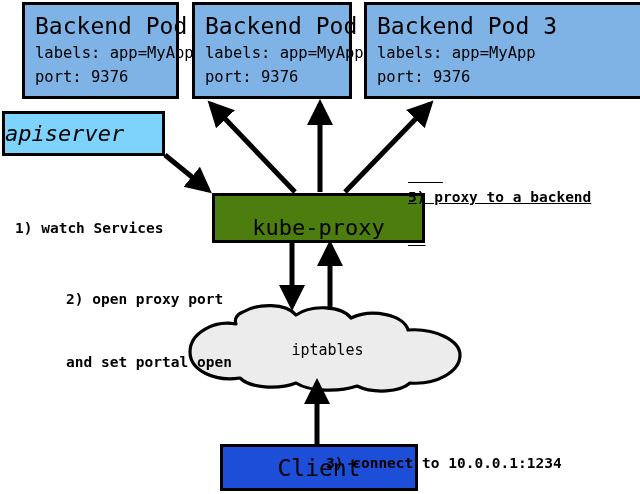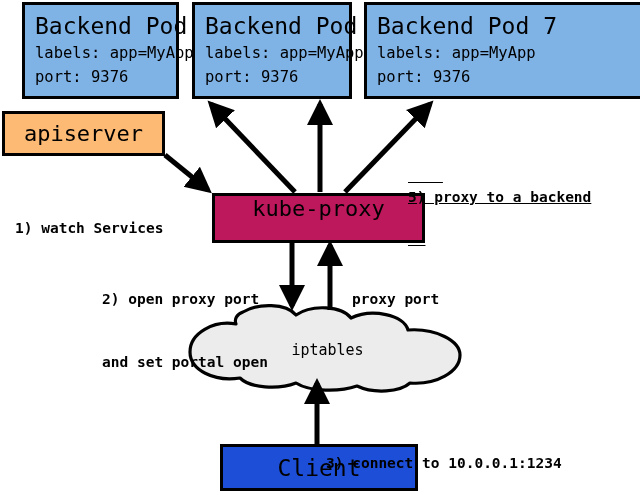--- a/index.html
+++ b/index.html
@@ -33,33 +33,33 @@
     color: #000;
     white-space: nowrap;
   }
   .pod-line {
     font-size: 15.5px;
     line-height: 24px;
     color: #000000;
     white-space: nowrap;
   }
   .apiserver {
-    background: #fdba74;
-    align-items: center;
+    background: #7dd3fc;
     justify-content: center;
+    font-style: italic;
   }
   .apiserver-label {
     font-size: 22px;
     color: #000;
     white-space: nowrap;
   }
   .kubeproxy {
-    background: #be185d;
+    background: #4d7c0f;
     align-items: center;
-    justify-content: flex-start;
+    justify-content: flex-end;
   }
   .kubeproxy-label {
     font-size: 22px;
     color: #000;
     white-space: nowrap;
   }
   .client {
     background: #1d4ed8;
     align-items: center;
     justify-content: center;
@@ -149,21 +149,21 @@
     <div class="pod-line">port: 9376</div>
   </div>
 
   <div class="node pod" style="left:192px; top:2px; width:160px; height:97px;">
     <div class="pod-title">Backend Pod 2</div>
     <div class="pod-line">labels: app=MyApp</div>
     <div class="pod-line">port: 9376</div>
   </div>
 
   <div class="node pod" style="left:364px; top:2px; width:282px; height:97px;">
-    <div class="pod-title">Backend Pod 7</div>
+    <div class="pod-title">Backend Pod 3</div>
     <div class="pod-line">labels: app=MyApp</div>
     <div class="pod-line">port: 9376</div>
   </div>
 
   <div class="node apiserver" style="left:2px; top:111px; width:163px; height:45px;">
     <div class="apiserver-label">apiserver</div>
   </div>
 
   <div class="node kubeproxy" style="left:212px; top:193px; width:213px; height:50px;">
     <div class="kubeproxy-label">kube-proxy</div>
@@ -174,30 +174,29 @@
   </div>
 
   <div class="node client" style="left:220px; top:444px; width:198px; height:47px;">
     <div class="client-label">Client</div>
   </div>
 
   <div class="annot" style="left:15px; top:176px;">
     <div>1) watch Services</div>
   </div>
 
-  <div class="annot" style="left:66px; top:247px;margin-left:36px;">
+  <div class="annot" style="left:66px; top:247px;">
     <div>2) open proxy port</div>
     <div>and set portal open</div>
   </div>
 
   <div class="annot" style="left:326px; top:411px;">
     <div>3) connect to 10.0.0.1:1234</div>
   </div>
 
   <div class="annot" style="left:352px; top:247px;">
-    <div>proxy port</div>
   </div>
 
   <div class="annot" style="left:408px; top:145px;text-decoration:underline;">
     <div>5) proxy to a backend</div>
   </div>
 
 </div>
 
 </body></html>

